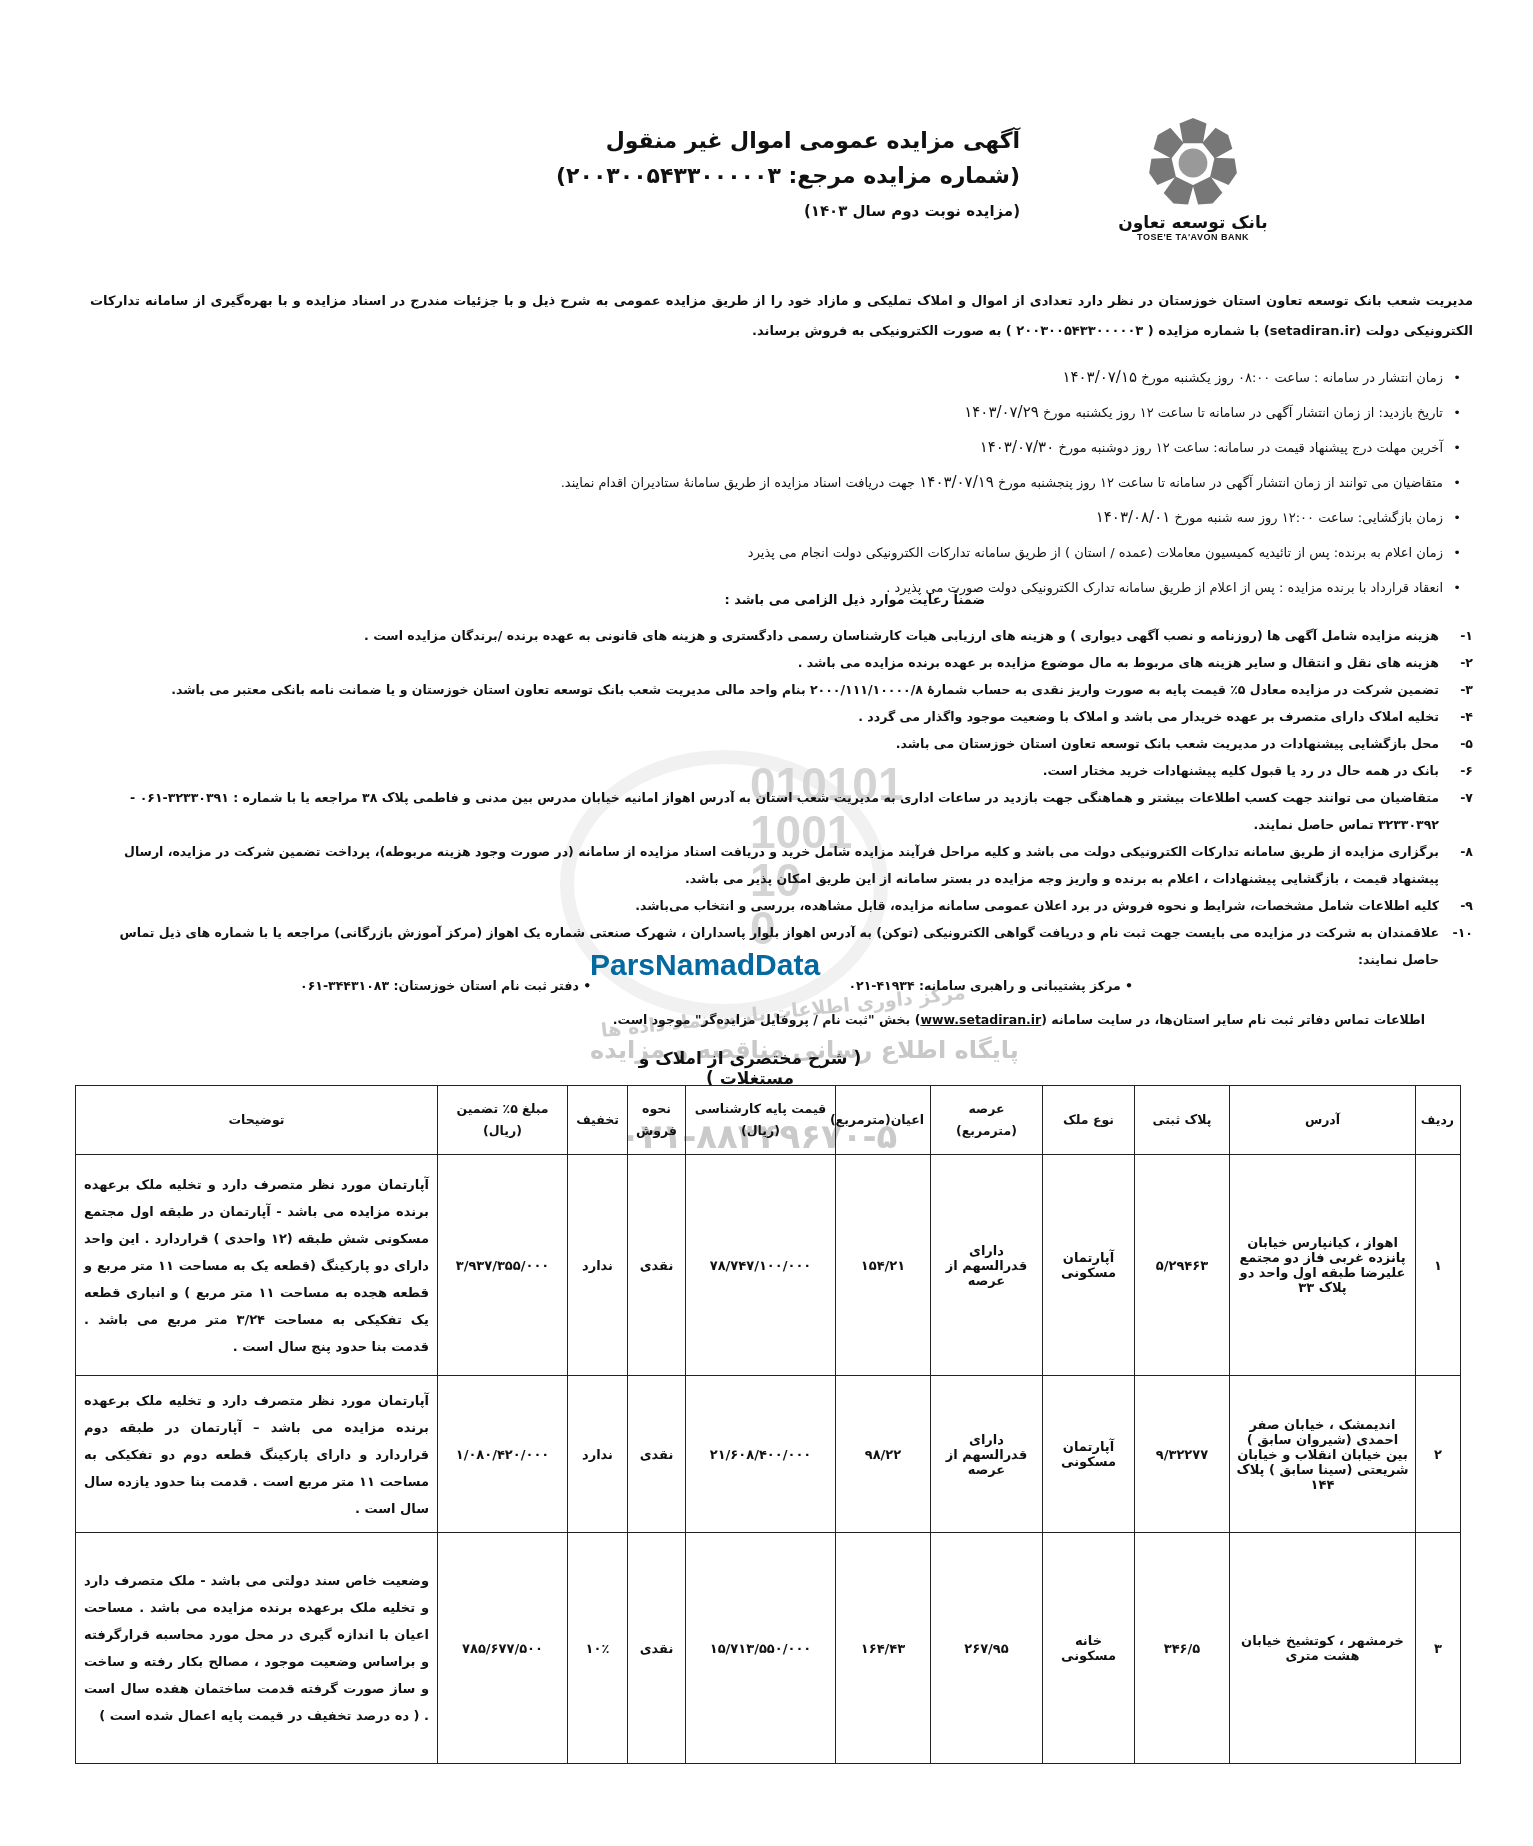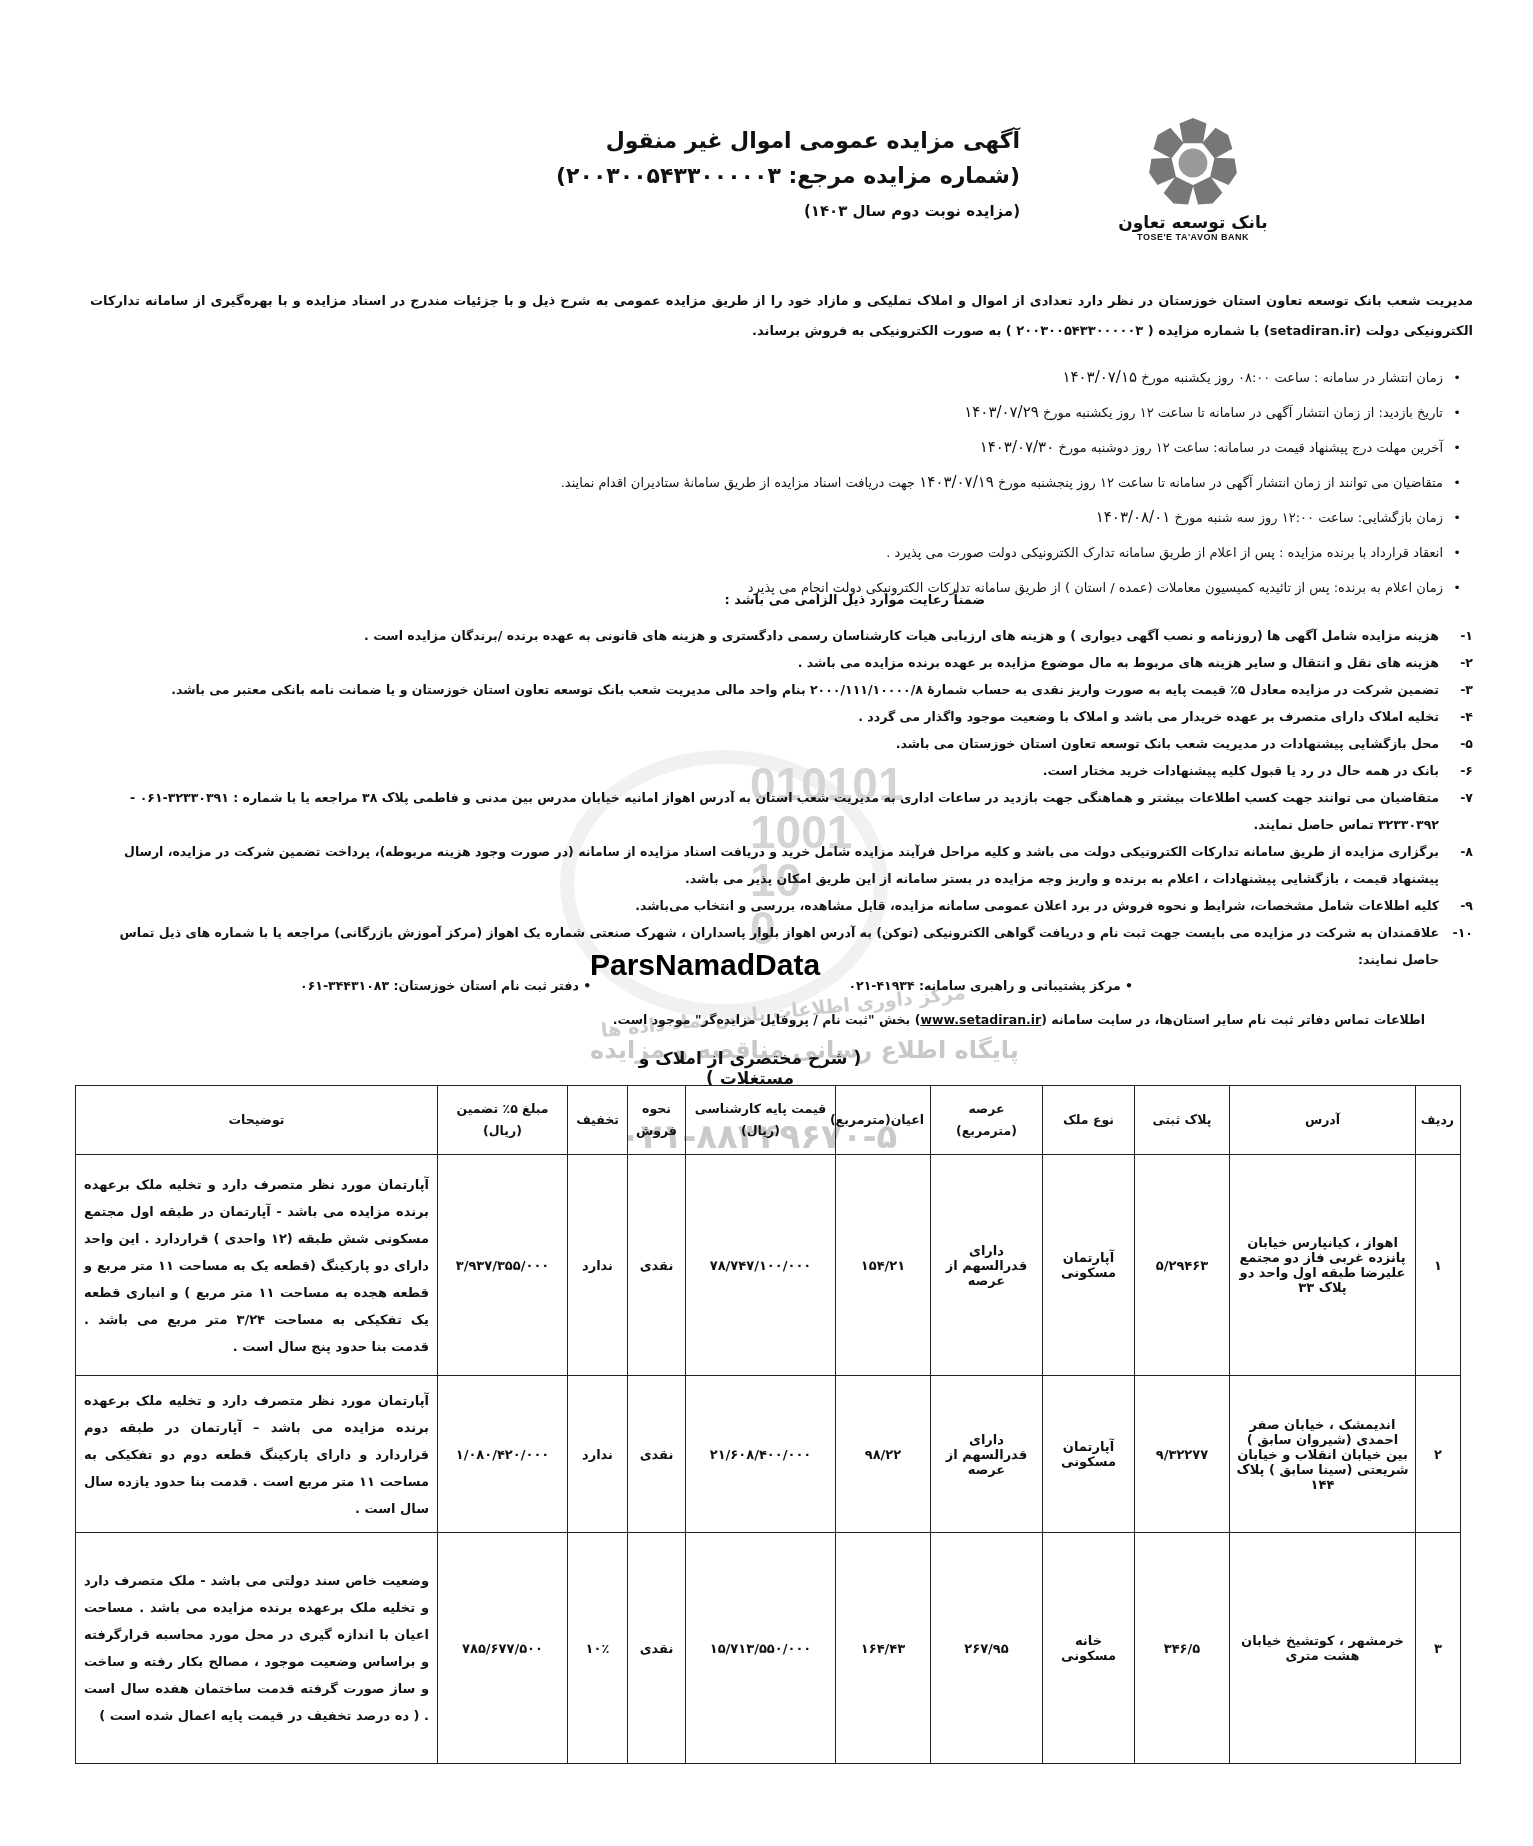--- a/index.html
+++ b/index.html
@@ -58,21 +58,21 @@
 
   .table-title {
     position:absolute; top:1048px; left:600px; width:300px; text-align:center;
     font-size:17px; font-weight:bold;
   }
 
   
   .wm { position:absolute; color:#cfcfcf; font-weight:bold; pointer-events:none; }
   .wm-stamp { top:750px; left:560px; width:300px; height:240px; border:14px solid #e3e3e3; border-radius:50%; opacity:.5; }
   .wm-digits { top:760px; left:750px; font-size:46px; line-height:48px; font-family:"Liberation Sans", sans-serif; direction:ltr; color:#d4d4d4; }
-  .wm-brand { top:948px; left:590px; font-size:30px; font-family:"Liberation Sans", sans-serif; direction:ltr; color:#000000; }
+  .wm-brand { top:948px; left:590px; font-size:30px; font-family:"Liberation Sans", sans-serif; direction:ltr; color:#0369a1; }
   .wm-fa1 { top:1000px; left:600px; font-size:19px; color:#cccccc; transform:rotate(-6deg); }
   .wm-fa2 { top:1036px; left:590px; font-size:24px; color:#c8c8c8; }
   .wm-phone { top:1116px; left:620px; font-size:34px; color:#cacaca; }
 
   
   table.props {
     position:absolute; top:1085px; left:75px; width:1385px;
     border-collapse:collapse; font-size:13px; font-weight:bold; table-layout:fixed;
   }
   table.props th, table.props td {
@@ -126,22 +126,22 @@
   </div>
 
   <div class="intro">مدیریت شعب بانک توسعه تعاون استان خوزستان در نظر دارد تعدادی از اموال و املاک تملیکی و مازاد خود را از طریق مزایده عمومی به شرح ذیل و با جزئیات مندرج در اسناد مزایده و با بهره‌گیری از سامانه تدارکات الکترونیکی دولت (setadiran.ir) با شماره مزایده ( ۲۰۰۳۰۰۵۴۳۳۰۰۰۰۰۳ ) به صورت الکترونیکی به فروش برساند.</div>
 
   <ul class="bullets">
     <li><span>زمان انتشار در سامانه : ساعت ۰۸:۰۰ روز یکشنبه مورخ</span> <span class="date">۱۴۰۳/۰۷/۱۵</span></li>
     <li><span>تاریخ بازدید: از زمان انتشار آگهی در سامانه تا ساعت ۱۲ روز یکشنبه مورخ</span> <span class="date">۱۴۰۳/۰۷/۲۹</span></li>
     <li><span>آخرین مهلت درج پیشنهاد قیمت در سامانه: ساعت ۱۲ روز دوشنبه مورخ</span> <span class="date">۱۴۰۳/۰۷/۳۰</span></li>
     <li><span>متقاضیان می توانند از زمان انتشار آگهی در سامانه تا ساعت ۱۲ روز پنجشنبه مورخ</span> <span class="date">۱۴۰۳/۰۷/۱۹</span> <span>جهت دریافت اسناد مزایده از طریق سامانهٔ ستادیران اقدام نمایند.</span></li>
     <li><span>زمان بازگشایی: ساعت ۱۲:۰۰ روز سه شنبه مورخ</span> <span class="date">۱۴۰۳/۰۸/۰۱</span></li>
+    <li><span>زمان اعلام به برنده: پس از تائیدیه کمیسیون معاملات (عمده / استان ) از طریق سامانه تدارکات الکترونیکی دولت انجام می پذیرد</span></li>
     <li><span>انعقاد قرارداد با برنده مزایده : پس از اعلام از طریق سامانه تدارک الکترونیکی دولت صورت می پذیرد .</span></li>
-    <li><span>زمان اعلام به برنده: پس از تائیدیه کمیسیون معاملات (عمده / استان ) از طریق سامانه تدارکات الکترونیکی دولت انجام می پذیرد</span></li>
   </ul>
 
   <div class="notes-head">ضمناً رعایت موارد ذیل الزامی می باشد :</div>
   <ol class="notes">
     <li><span class="num">۱-</span><span>هزینه مزایده شامل آگهی ها (روزنامه و نصب آگهی دیواری ) و هزینه های ارزیابی هیات کارشناسان رسمی دادگستری و هزینه های قانونی به عهده برنده /برندگان مزایده است .</span></li>
     <li><span class="num">۲-</span><span>هزینه های نقل و انتقال و سایر هزینه های مربوط به مال موضوع مزایده بر عهده برنده مزایده می باشد .</span></li>
     <li><span class="num">۳-</span><span>تضمین شرکت در مزایده معادل ۵٪ قیمت پایه به صورت واریز نقدی به حساب شمارهٔ ۲۰۰۰/۱۱۱/۱۰۰۰۰/۸ بنام واحد مالی مدیریت شعب بانک توسعه تعاون استان خوزستان و یا ضمانت نامه بانکی معتبر می باشد.</span></li>
     <li><span class="num">۴-</span><span>تخلیه املاک دارای متصرف بر عهده خریدار می باشد و املاک با وضعیت موجود واگذار می گردد .</span></li>
     <li><span class="num">۵-</span><span>محل بازگشایی پیشنهادات در مدیریت شعب بانک توسعه تعاون استان خوزستان می باشد.</span></li>
     <li><span class="num">۶-</span><span>بانک در همه حال در رد یا قبول کلیه پیشنهادات خرید مختار است.</span></li>

